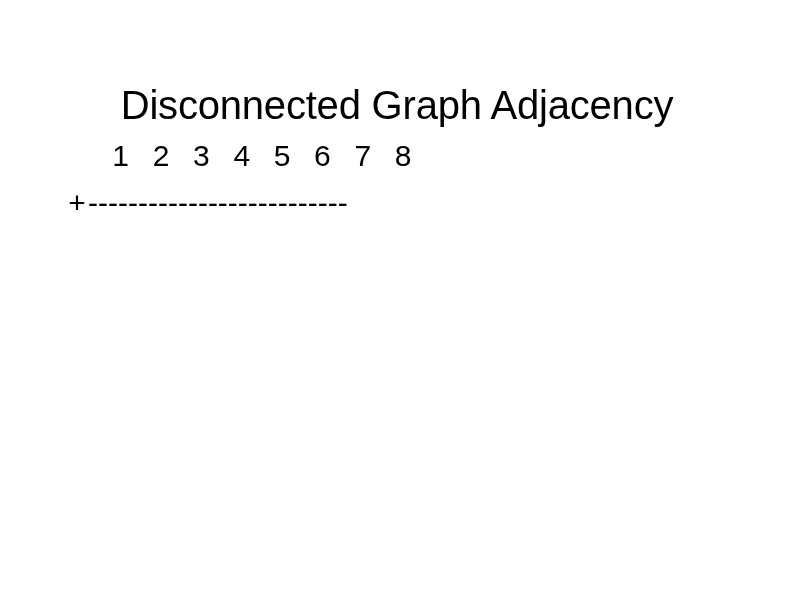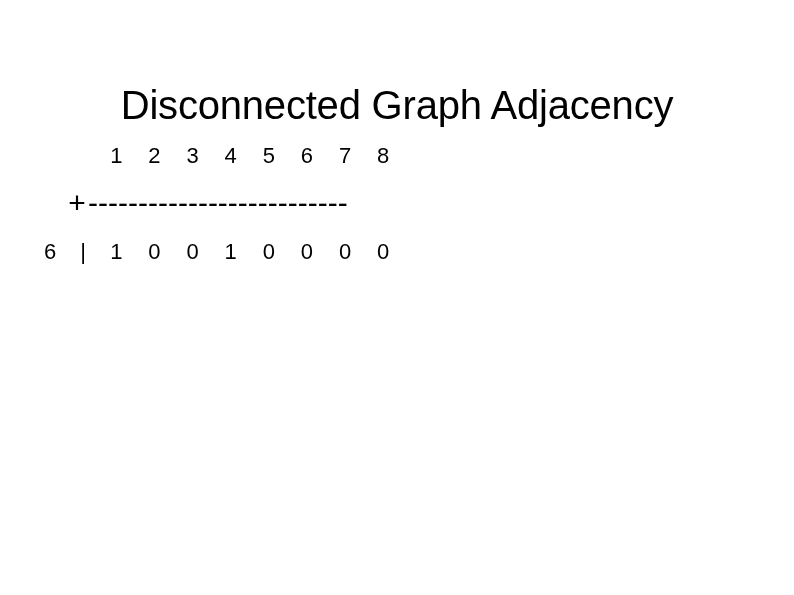--- a/index.html
+++ b/index.html
@@ -43,21 +43,21 @@
     position: absolute;
     left: 44px;
     top: 133px;
     width: 340px;
   }
 
   .mrow {
     height: 50px;
     line-height: 50px;
     white-space: nowrap;
-    font-size: 22px;
+    font-size: 30px;
     font-weight: 400;
   }
 
   
   .cell {
     display: inline-block;
     width: 32px;
     text-align: center;
     vertical-align: baseline;
   }
@@ -119,28 +119,16 @@
 
     <div class="mrow" id="separator-row">
       <span class="plus">+</span><span class="dashes">--------------------------</span>
     </div>
 
 
 
 
 
 
-    <div class="mrow">
-      <span class="cell label">6</span>
-      <span class="cell pipe">|</span>
-      <span class="cell">1</span>
-      <span class="cell">0</span>
-      <span class="cell">0</span>
-      <span class="cell">1</span>
-      <span class="cell">0</span>
-      <span class="cell">0</span>
-      <span class="cell">0</span>
-      <span class="cell">0</span>
-    </div>
 
 
   </div>
 </div>
 
 </body></html>

